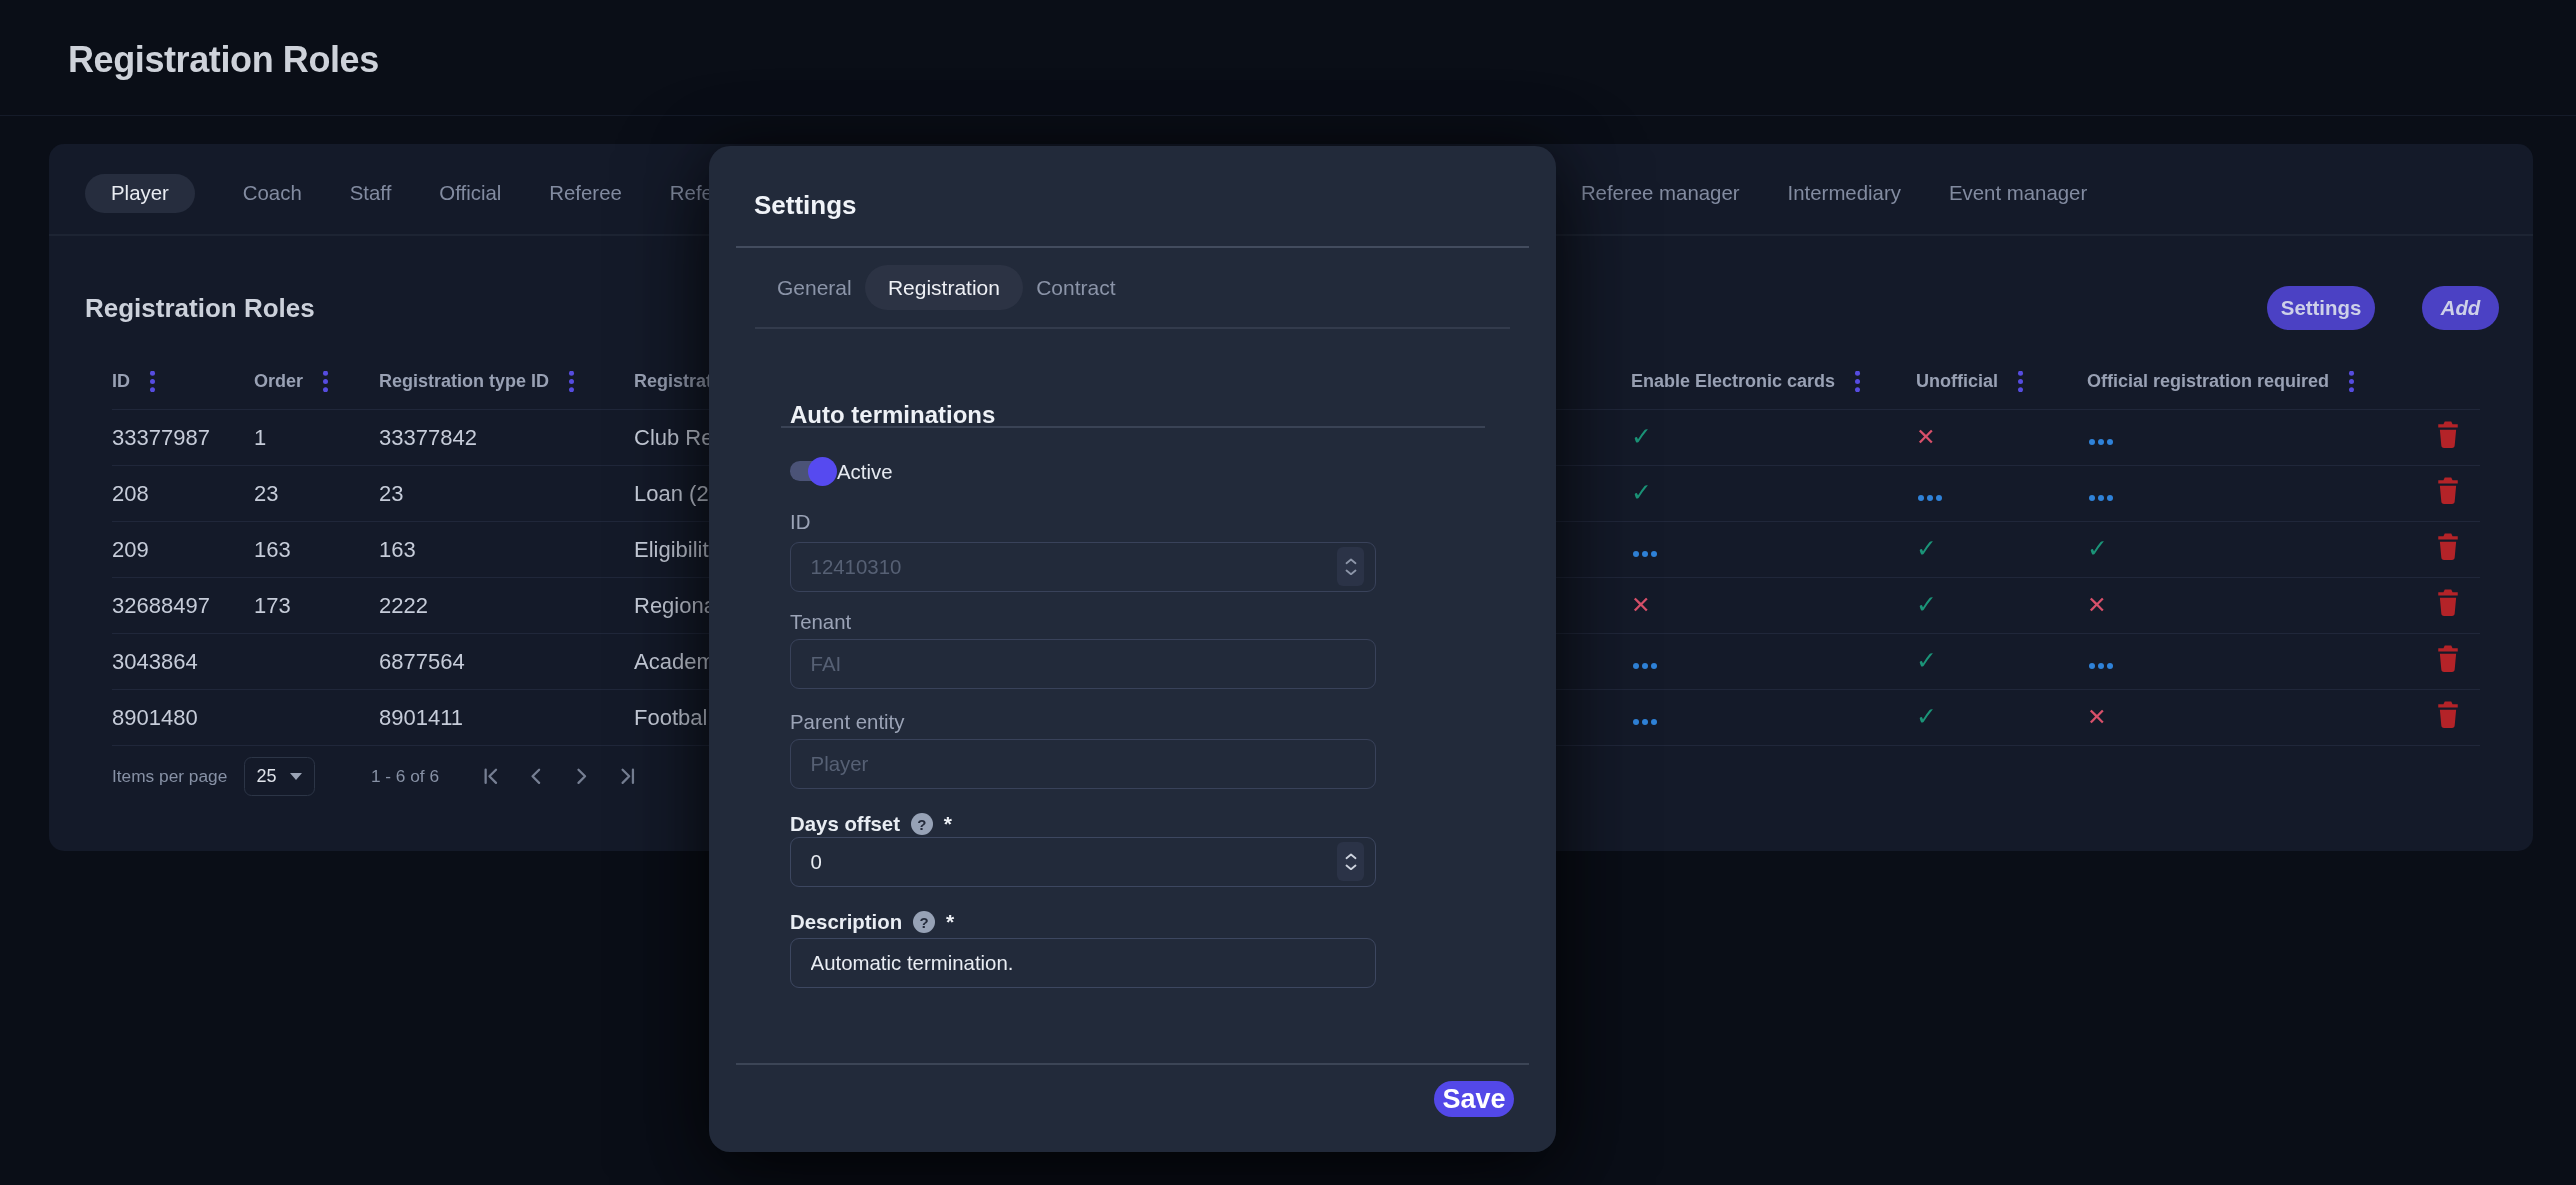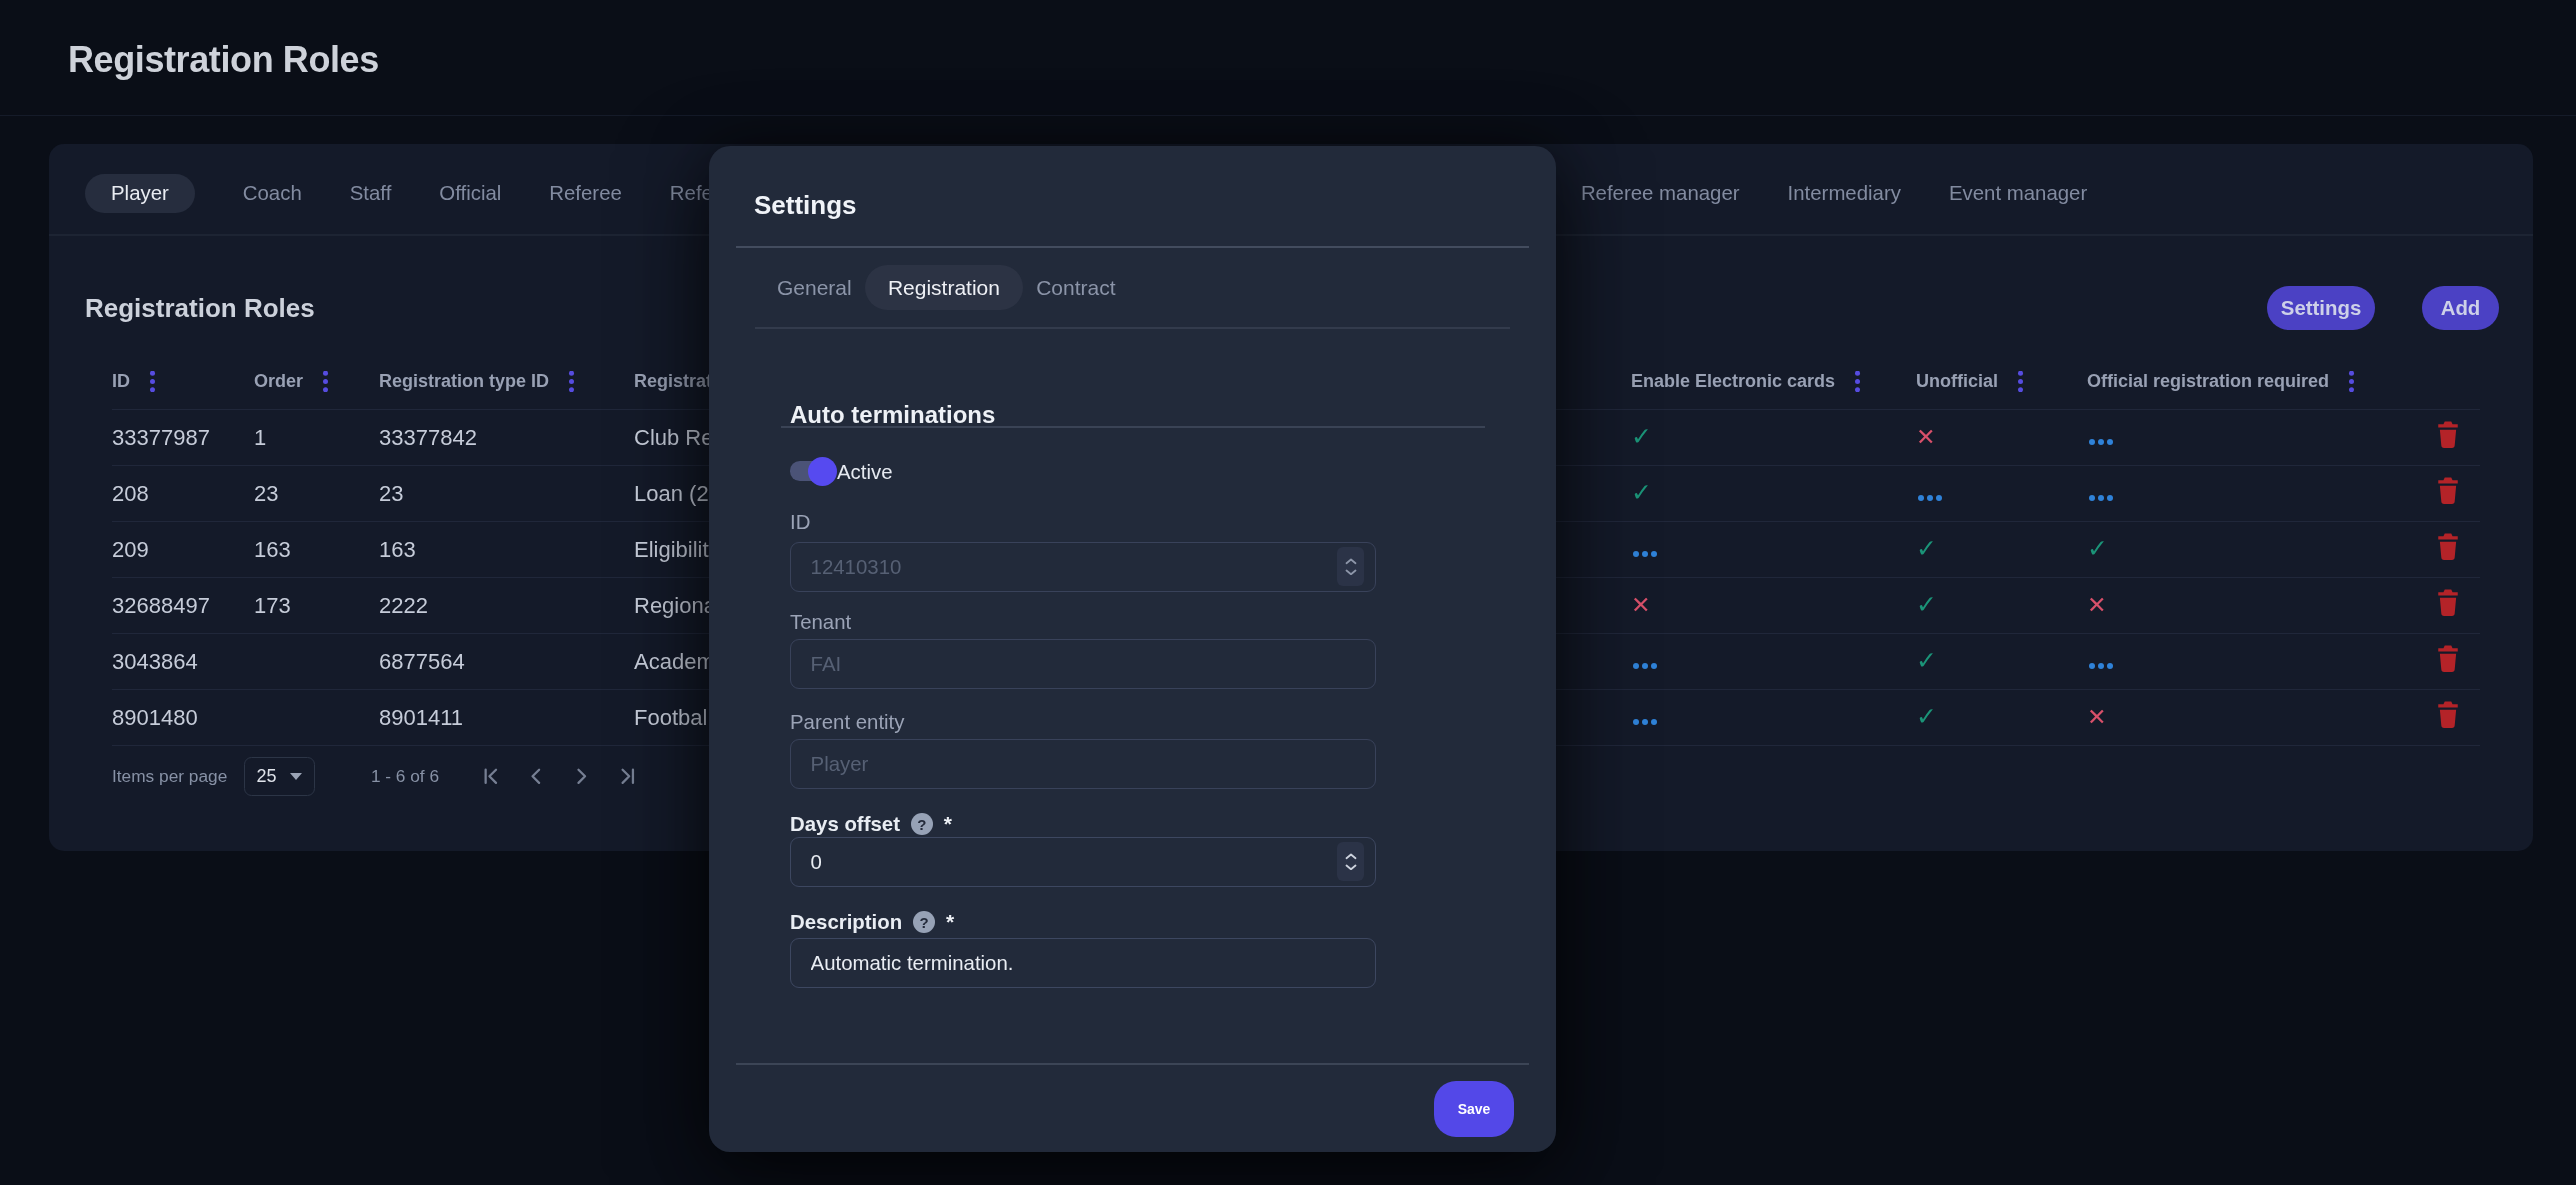--- a/index.html
+++ b/index.html
@@ -20,21 +20,21 @@
 
   .tabs-row { position:absolute; left:36px; top:30px; height:39px; display:flex; align-items:center; gap:48px; }
   .tab { font-size:20.4px; color:#828ba0; white-space:nowrap; cursor:pointer; }
   .tab.active { background:#262d3e; color:#e9ecf2; border-radius:19.6px; padding:0 26px; height:39px; display:flex; align-items:center; }
   .tabs-spacer { width:653px; }
   .tabs-divider { position:absolute; left:0; right:0; top:90px; height:1.5px; background:#1d2433; }
 
   .section-title { position:absolute; left:36px; top:149px; font-size:26px; font-weight:700; color:#ccd1db; }
   .pill-btn { position:absolute; top:142px; height:44px; border-radius:22px; background:#4b41c4; color:#cdd0e8; font-size:20.4px; font-weight:600; display:flex; align-items:center; justify-content:center; cursor:pointer; }
   .btn-settings { right:158px; width:108px; }
-  .btn-add { right:34px; width:77px; }
+  .btn-add { right:34px; width:77px;font-style:italic; }
 
   
   .table { position:absolute; left:63px; right:53px; top:210px; }
   .trow { display:grid; grid-template-columns:142px 125px 255px 997px 285px 171px 348px 45px; align-items:center; height:56px; border-bottom:0.8px solid #20273a; }
   .th { font-size:18px; color:#99a1b4; font-weight:600; display:inline-flex; align-items:center; gap:19.6px; white-space:nowrap; overflow:hidden; }
   .td { font-size:22px; color:#c6ccd9; white-space:nowrap; overflow:hidden; }
   .vdots { width:5.3px; height:5.3px; border-radius:50%; background:#564ce0; box-shadow:0 -8.3px 0 #564ce0, 0 8.3px 0 #564ce0; display:inline-block; flex:none; cursor:pointer; }
   .status { display:inline-block; line-height:1; }
   .ic-check { color:#1b9478; font-size:25px; font-weight:600; }
   .ic-cross { color:#d8506a; font-size:23.4px; font-weight:600; }
@@ -69,21 +69,21 @@
   .help { width:22.6px; height:22.6px; border-radius:50%; background:#97a2b6; color:#232a3a; font-size:15px; font-weight:700; display:flex; align-items:center; justify-content:center; }
   .req { color:#eef1f6; font-size:21px; font-weight:600; }
   .f-wrap { position:absolute; left:81px; width:586px; height:50px; }
   .m-input { width:100%; height:100%; background:transparent; border:1.5px solid #3d4760; border-radius:9px; color:#e9edf3; font-size:20.4px; padding:0 19.6px; outline:none; font-family:inherit; }
   .m-input::placeholder { color:#566074; opacity:1; }
   .m-input.muted { border-color:#39425a; }
   .stepper { position:absolute; right:12px; top:5.3px; width:27px; height:39px; background:#2b3347; border-radius:6px; display:flex; flex-direction:column; align-items:center; justify-content:center; gap:3.8px; cursor:pointer; }
   .stepper svg { width:12px; height:6.8px; stroke:#cdd3de; stroke-width:2.4; fill:none; stroke-linecap:round; stroke-linejoin:round; }
   .stepper.dim svg { stroke:#8d96a9; }
   .m-div4 { left:27px; right:27px; top:917px; background:#3c4556; }
-  .save-btn { position:absolute; top:935px; right:42px; width:80px; height:56px; border-radius:22px; background:#5348e8; color:#ffffff; font-size:14px; font-weight:600; display:flex; align-items:center; justify-content:center; cursor:pointer; }
+  .save-btn { position:absolute; top:935px; right:42px; width:80px; height:36px; border-radius:22px; background:#5348e8; color:#ffffff; font-size:27px; font-weight:600; display:flex; align-items:center; justify-content:center; cursor:pointer; }
 </style>
 </head>
 <body>
 
 <div class="app-header">
   <div class="app-title">Registration Roles</div>
 </div>
 
 <div class="card">
 

